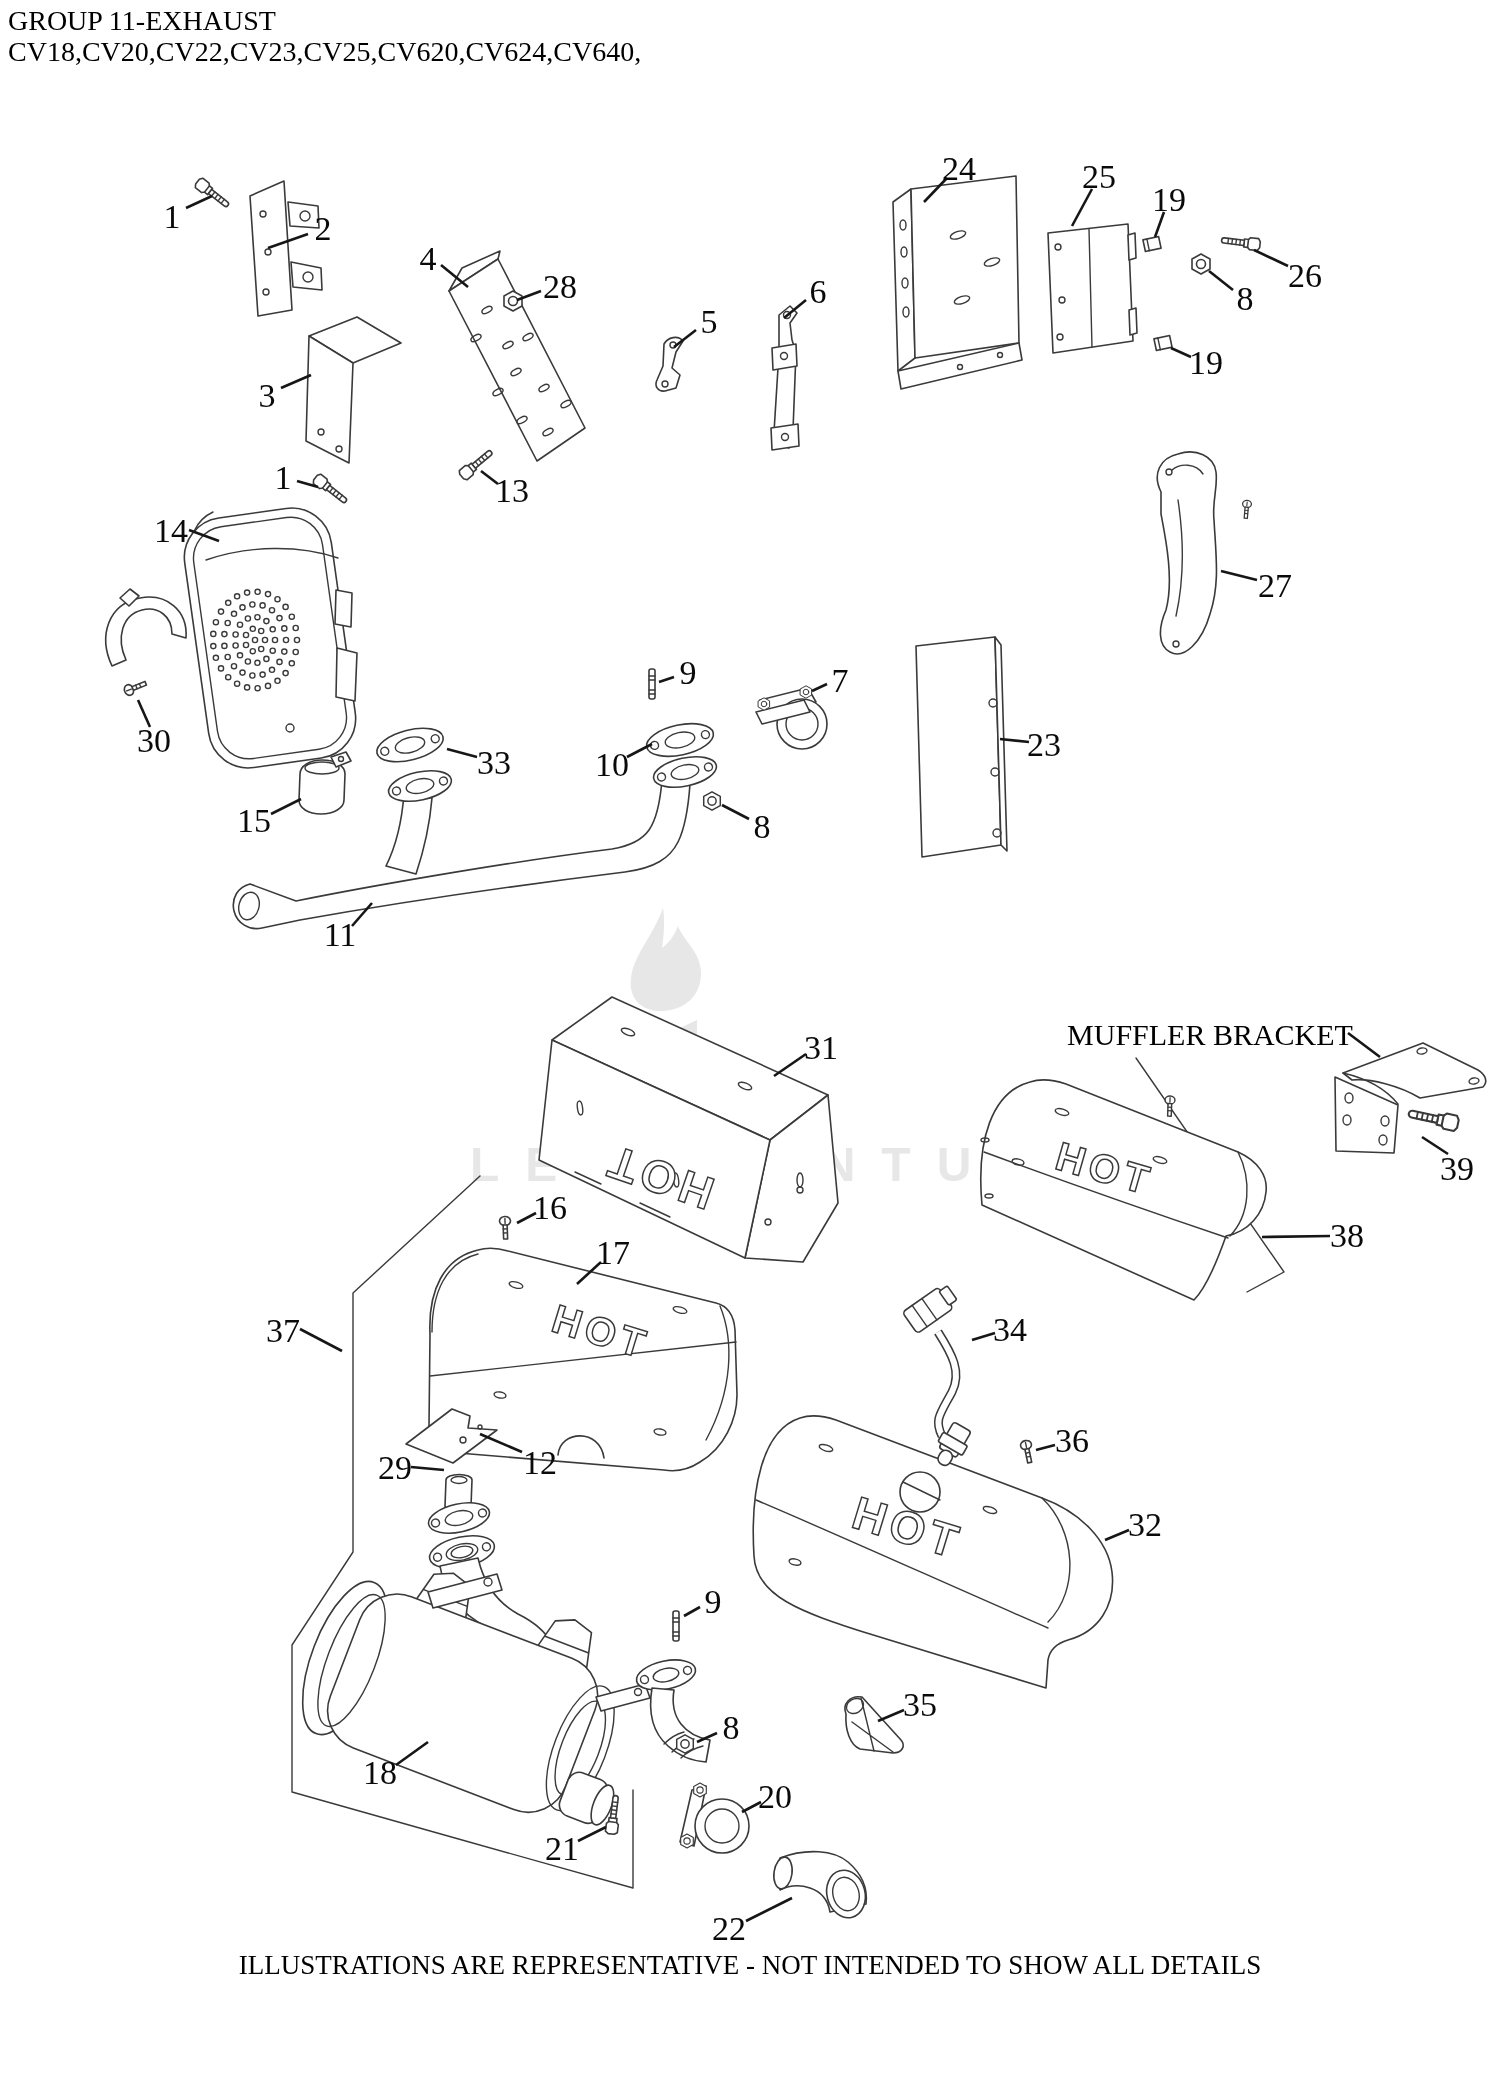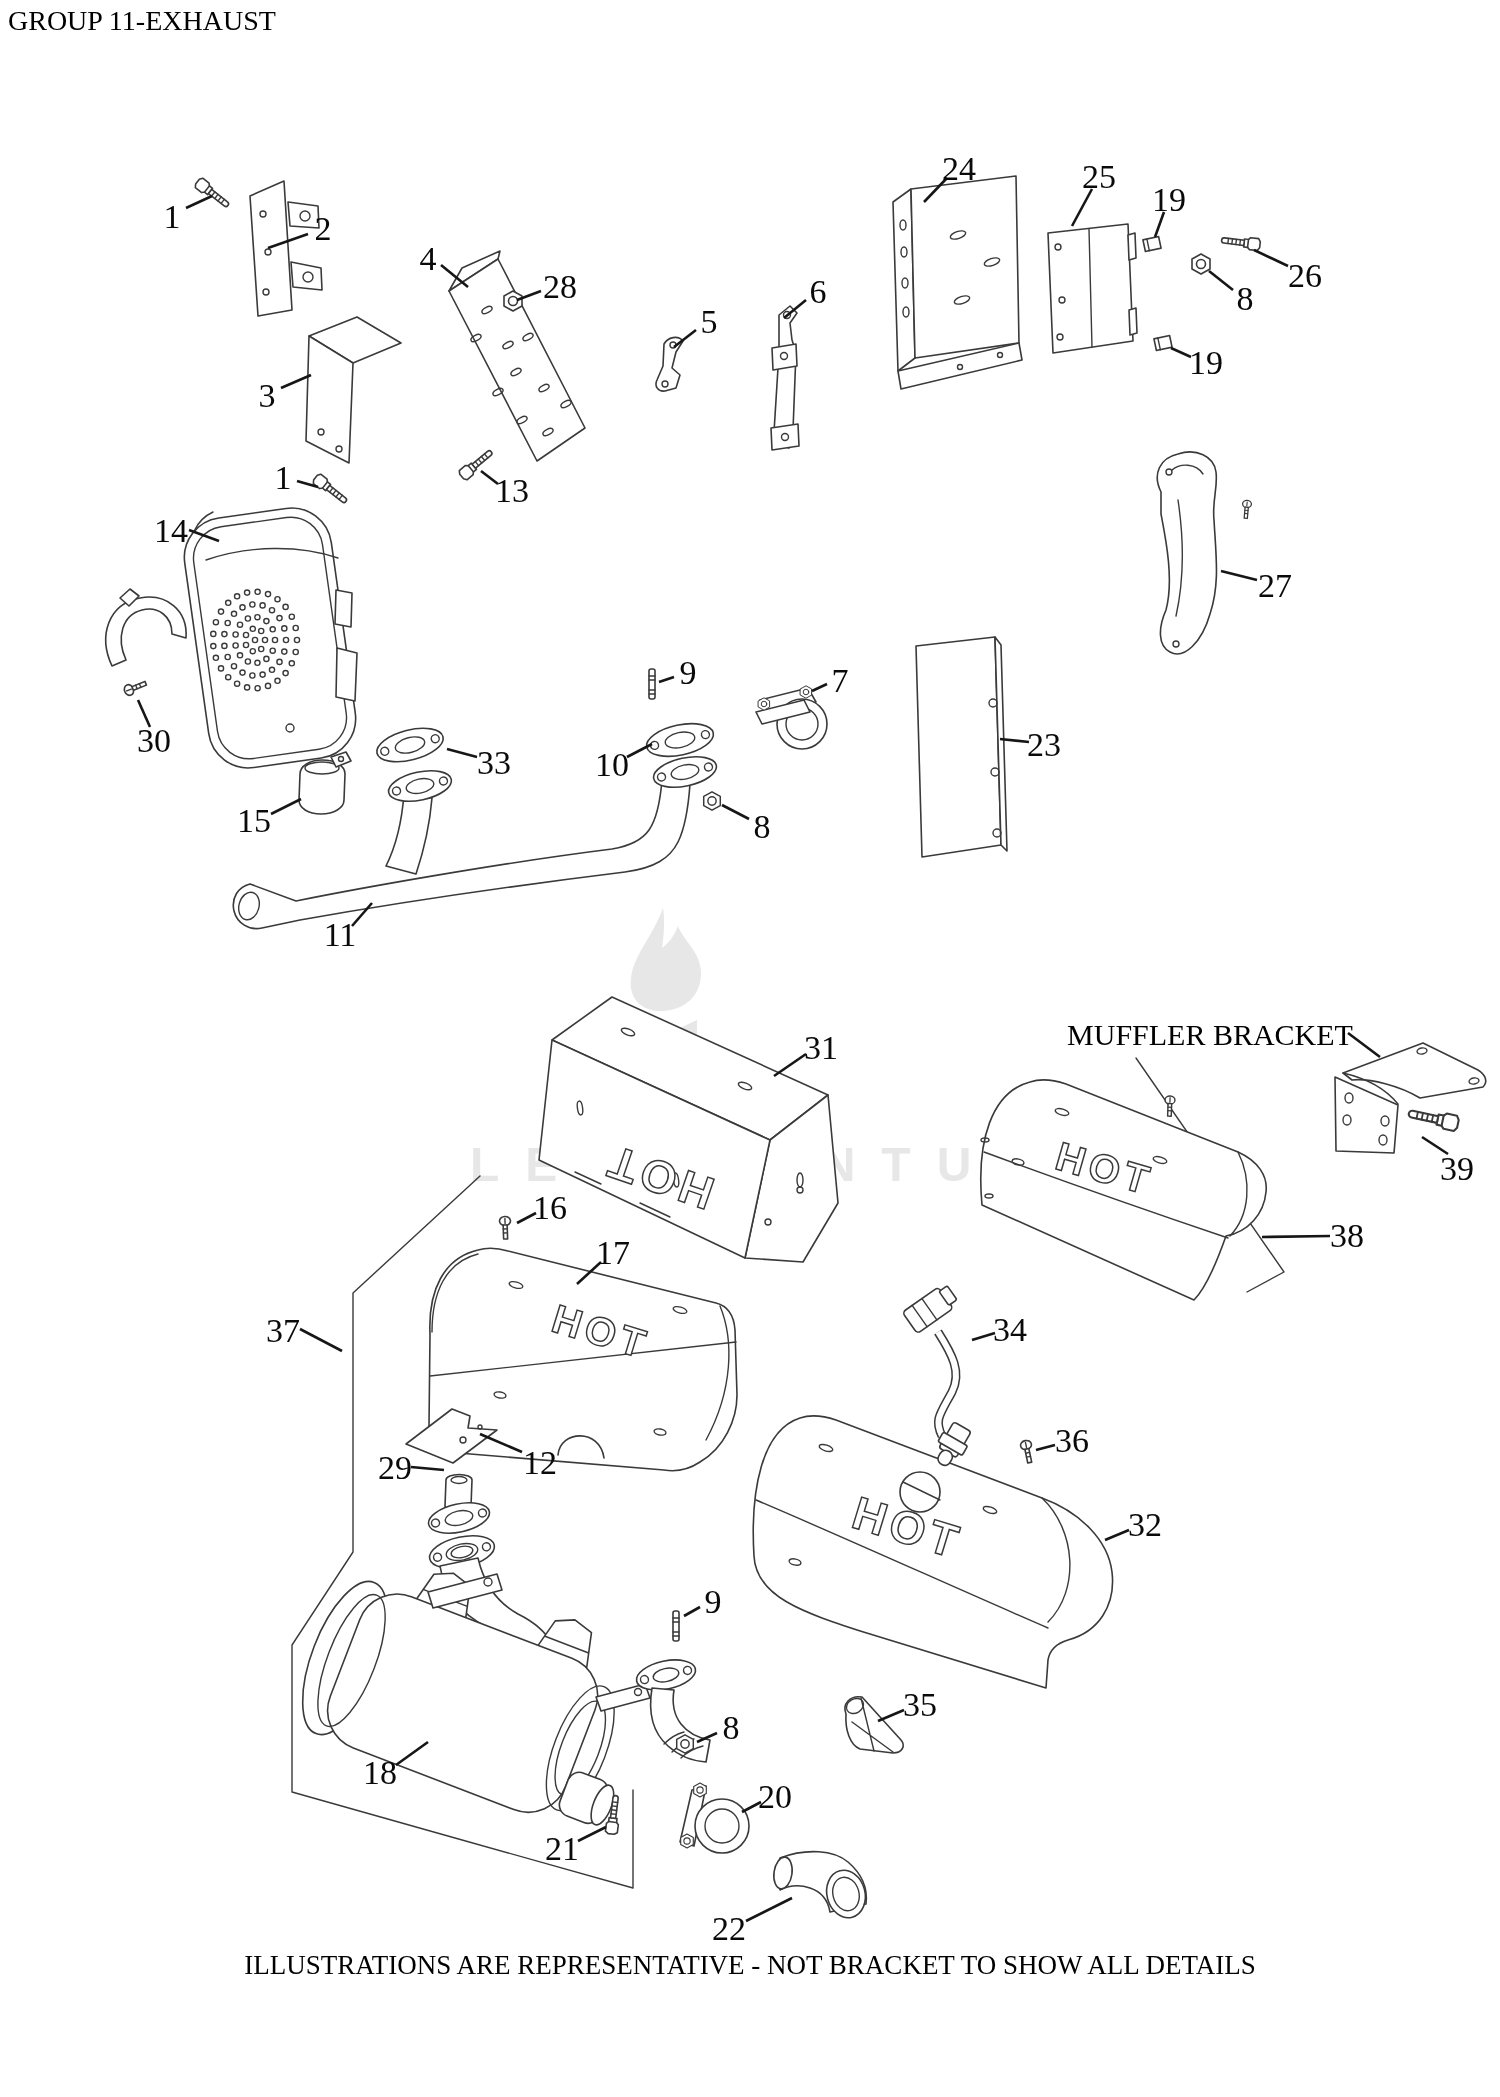--- a/index.html
+++ b/index.html
@@ -20,20 +20,21 @@
   .wm-text{font-family:"Liberation Sans",sans-serif;font-weight:bold;font-size:48px;
            letter-spacing:26px;fill:#e7e7e7;text-anchor:middle}
 </style>
 </head>
 <body>
 
 <div class="page">
 
   <div class="header">
     <div>GROUP 11-EXHAUST</div>
+    <div>CV18,CV20,CV22,CV23,CV25,CV620,CV624,CV640,</div>
   </div>
 
   <svg class="diagram" width="1500" height="2097" viewBox="0 0 1500 2097">
 
     <defs>
       <g id="boltA">
         <path class="p" d="M-5,-6 L3,-6 L6,-3 L6,3 L3,6 L-5,6 L-7,3 L-7,-3 Z"></path>
         <path class="p" d="M5,-4 h4 v8 h-4 z"></path>
         <path class="p" d="M9,-2.6 h20 a2.6,2.6 0 0 1 0,5.2 h-20 z"></path>
         <path class="ln" d="M13,-2.6 v5.2 M17,-2.6 v5.2 M21,-2.6 v5.2 M25,-2.6 v5.2"></path>
@@ -565,14 +566,14 @@
         <text x="775" y="1808" class="callout">20</text>
         <line x1="746" y1="1921" x2="792" y2="1898" class="leader"></line>
         <text x="729" y="1940" class="callout">22</text>
         <line x1="1330" y1="1236" x2="1262" y2="1237" class="leader"></line>
         <text x="1347" y="1247" class="callout">38</text>
         <line x1="1448" y1="1154" x2="1422" y2="1137" class="leader"></line>
         <text x="1457" y="1180" class="callout">39</text>
       </g>
   </svg>
 
-  <div class="footer">ILLUSTRATIONS ARE REPRESENTATIVE - NOT BRACKET TO SHOW ALL DETAILS</div>
+  <div class="footer">ILLUSTRATIONS ARE REPRESENTATIVE - NOT INTENDED TO SHOW ALL DETAILS</div>
 </div>
 
 </body></html>

